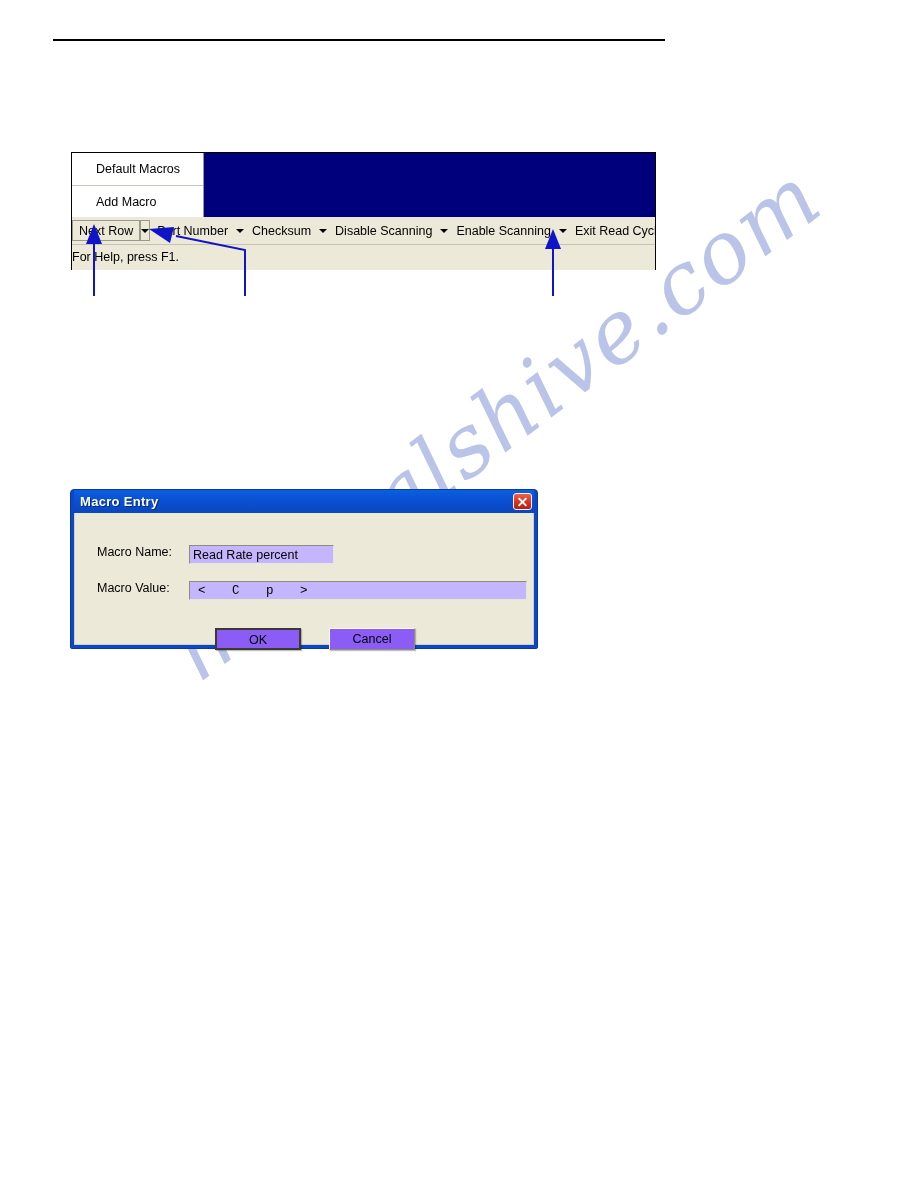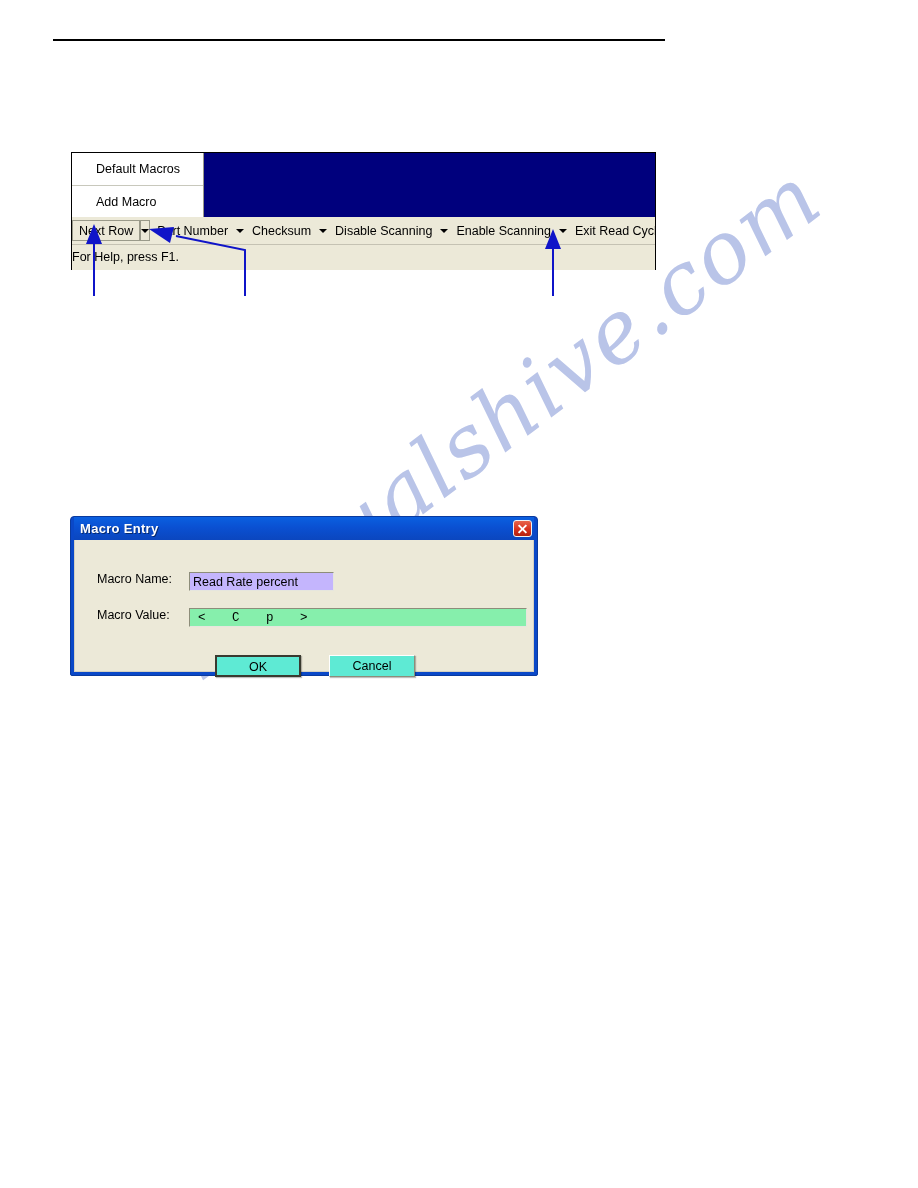--- a/index.html
+++ b/index.html
@@ -165,21 +165,21 @@
     top: 0;
     width: 918px;
     height: 1188px;
     pointer-events: none;
   }
 
   
   #macro-dialog {
     position: absolute;
     left: 70px;
-    top: 516px;
+    top: 489px;
     width: 468px;
     height: 160px;
     background: #0a48c8;
     border: 1px solid #0a3a9e;
     border-radius: 4px 4px 2px 2px;
     box-sizing: border-box;
     padding: 0 3px 3px 3px;
   }
   #dlg-titlebar {
     height: 23px;
@@ -251,41 +251,41 @@
     color: #000000;
     padding: 1px 3px;
     height: 19px;
     line-height: 17px;
     white-space: pre;
     overflow: hidden;
   }
   #macro-name-input { width: 145px; }
   #macro-value-input {
     width: 338px;
-    background: #86efac;
+    background: #c4b5fd;
     font-family: "Liberation Mono", monospace;
     letter-spacing: 1px;
     padding-left: 8px;
   }
 
   #dlg-buttons {
     position: absolute;
     left: 140px;
     top: 115px;
     display: flex;
     gap: 28px;
   }
   .dlg-btn {
     width: 86px;
     height: 22px;
     line-height: 20px;
     text-align: center;
     font-size: 12.5px;
     color: #000000;
-    background: #5eead4;
+    background: #8b5cf6;
     border: 1px solid #8d8d7a;
     border-top-color: #ffffff;
     border-left-color: #ffffff;
     box-sizing: border-box;
     box-shadow: 1px 1px 1px rgba(0,0,0,0.25);
   }
   .dlg-btn.default {
     border: 2px solid #3a3a30;
   }
 </style>

